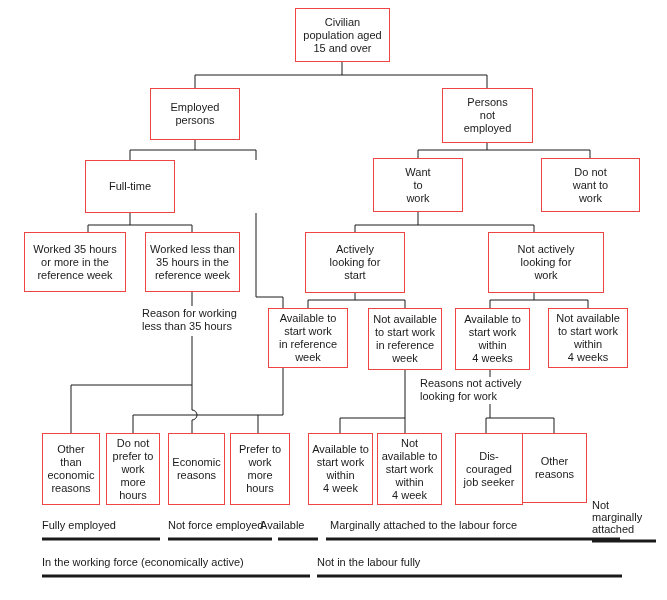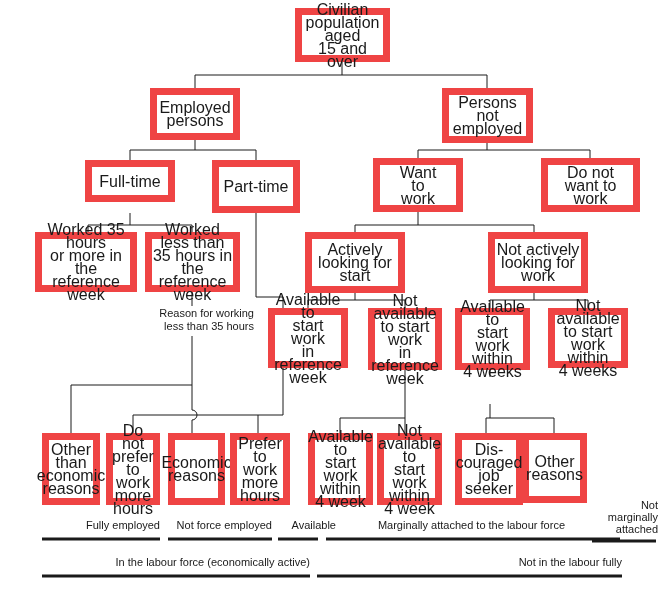--- a/index.html
+++ b/index.html
@@ -1,26 +1,26 @@
 <!DOCTYPE html>
 <html><head>
 <meta charset="utf-8">
 <style>
   html, body { margin:0; padding:0; background:#fff; }
   .stage {
     position:relative; width:667px; height:600px; background:#ffffff;
     font-family:"Liberation Sans", sans-serif; color:#1a1a1a; overflow:hidden;
   }
   .box {
-    position:absolute; box-sizing:border-box; border:7px solid #ef4444; background:#ffffff;
+    position:absolute; box-sizing:border-box; border:1px solid #ef4444; background:#ffffff;
     display:flex; align-items:center; justify-content:center;
-    text-align:center; white-space:pre-line; font-size:16px; line-height:13px;
+    text-align:center; white-space:pre-line; font-size:11px; line-height:13px;
   }
   .lbl {
-    position:absolute; text-align:right; white-space:pre-line;
+    position:absolute; text-align:left; white-space:pre-line;
     font-size:11px; line-height:13px;
   }
   .lbl.tight { line-height:12px; }
   svg.wires { position:absolute; left:0; top:0; }
 </style>
 </head>
 <body>
 
 <div class="stage">
 
@@ -42,38 +42,37 @@
   </svg>
 
   <div class="box" style="left:295px;top:8px;width:95px;height:54px">Civilian
 population aged
 15 and over</div>
   <div class="box" style="left:150px;top:88px;width:90px;height:52px">Employed
 persons</div>
   <div class="box" style="left:442px;top:88px;width:91px;height:55px">Persons
 not
 employed</div>
-  <div class="box" style="left:85px;top:160px;width:90px;height:42px">Full-time</div>
-  <div class="box" style="left:212px;top:160px;width:88px;height:53px">Part-time</div>
+  <div class="box" style="left:85px;top:160px;width:90px;height:53px">Full-time</div>
   <div class="box" style="left:373px;top:158px;width:90px;height:54px">Want
 to
 work</div>
   <div class="box" style="left:541px;top:158px;width:99px;height:54px">Do not
 want to
 work</div>
-  <div class="box" style="left:35px;top:232px;width:102px;height:60px">Worked 35 hours
+  <div class="box" style="left:24px;top:232px;width:102px;height:60px">Worked 35 hours
 or more in the
 reference week</div>
   <div class="box" style="left:145px;top:232px;width:95px;height:60px">Worked less than
 35 hours in the
 reference week</div>
   <div class="box" style="left:305px;top:232px;width:100px;height:61px">Actively
 looking for
 start</div>
-  <div class="box" style="left:488px;top:232px;width:100px;height:61px">Not actively
+  <div class="box" style="left:488px;top:232px;width:116px;height:61px">Not actively
 looking for
 work</div>
   <div class="box" style="left:268px;top:308px;width:80px;height:60px">Available to
 start work
 in reference
 week</div>
   <div class="box" style="left:368px;top:308px;width:74px;height:62px">Not available
 to start work
 in reference
 week</div>
@@ -110,25 +109,27 @@
 within
 4 week</div>
   <div class="box" style="left:455px;top:433px;width:68px;height:72px">Dis-
 couraged
 job seeker</div>
   <div class="box" style="left:522px;top:433px;width:65px;height:70px">Other
 reasons</div>
 
   <div class="lbl" style="left:142px;top:307px;width:112px">Reason for working
 less than 35 hours</div>
+  <div class="lbl" style="left:420px;top:377px;width:140px">Reasons not actively
+looking for work</div>
 
   <div class="lbl" style="left:42px;top:519px;width:118px">Fully employed</div>
   <div class="lbl" style="left:168px;top:519px;width:104px">Not force employed</div>
   <div class="lbl" style="left:260px;top:519px;width:76px">Available</div>
   <div class="lbl" style="left:330px;top:519px;width:235px">Marginally attached to the labour force</div>
   <div class="lbl tight" style="left:592px;top:499px;width:66px">Not
 marginally
 attached</div>
 
-  <div class="lbl" style="left:42px;top:556px;width:268px">In the labour force (economically active)</div>
+  <div class="lbl" style="left:42px;top:556px;width:268px">In the working force (economically active)</div>
   <div class="lbl" style="left:317px;top:556px;width:305px">Not in the labour fully</div>
 
 </div>
 
 </body></html>

